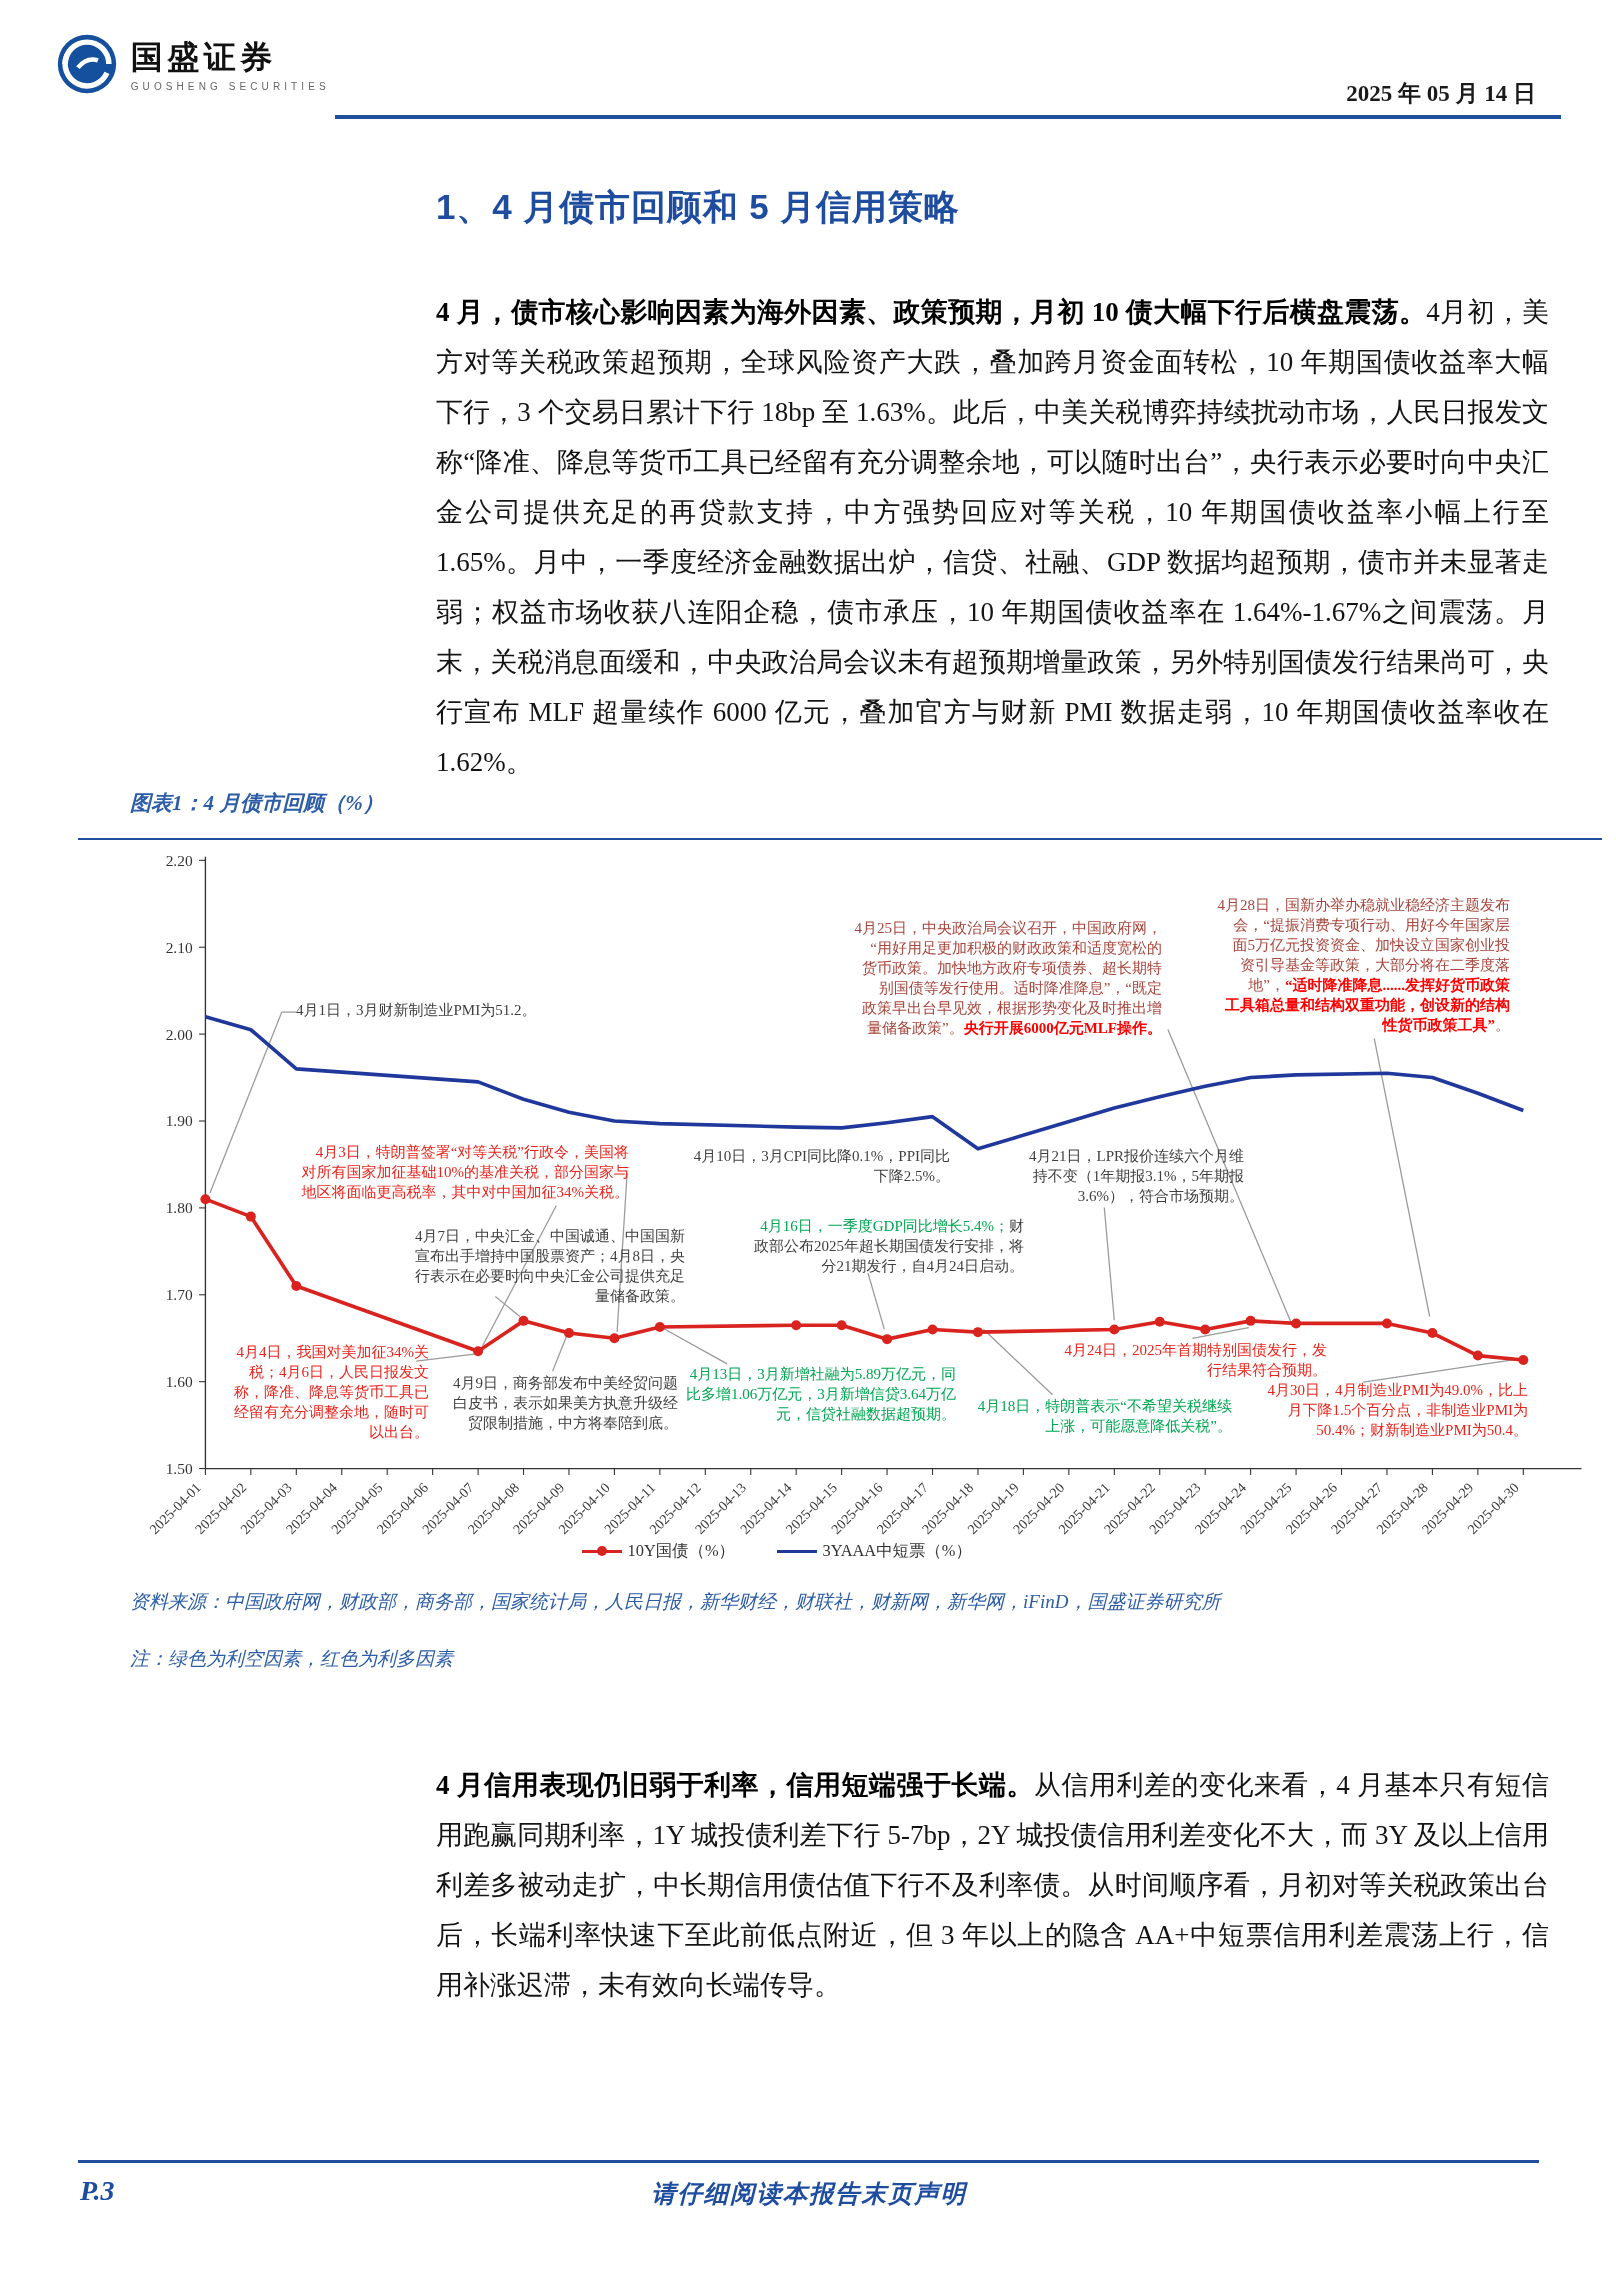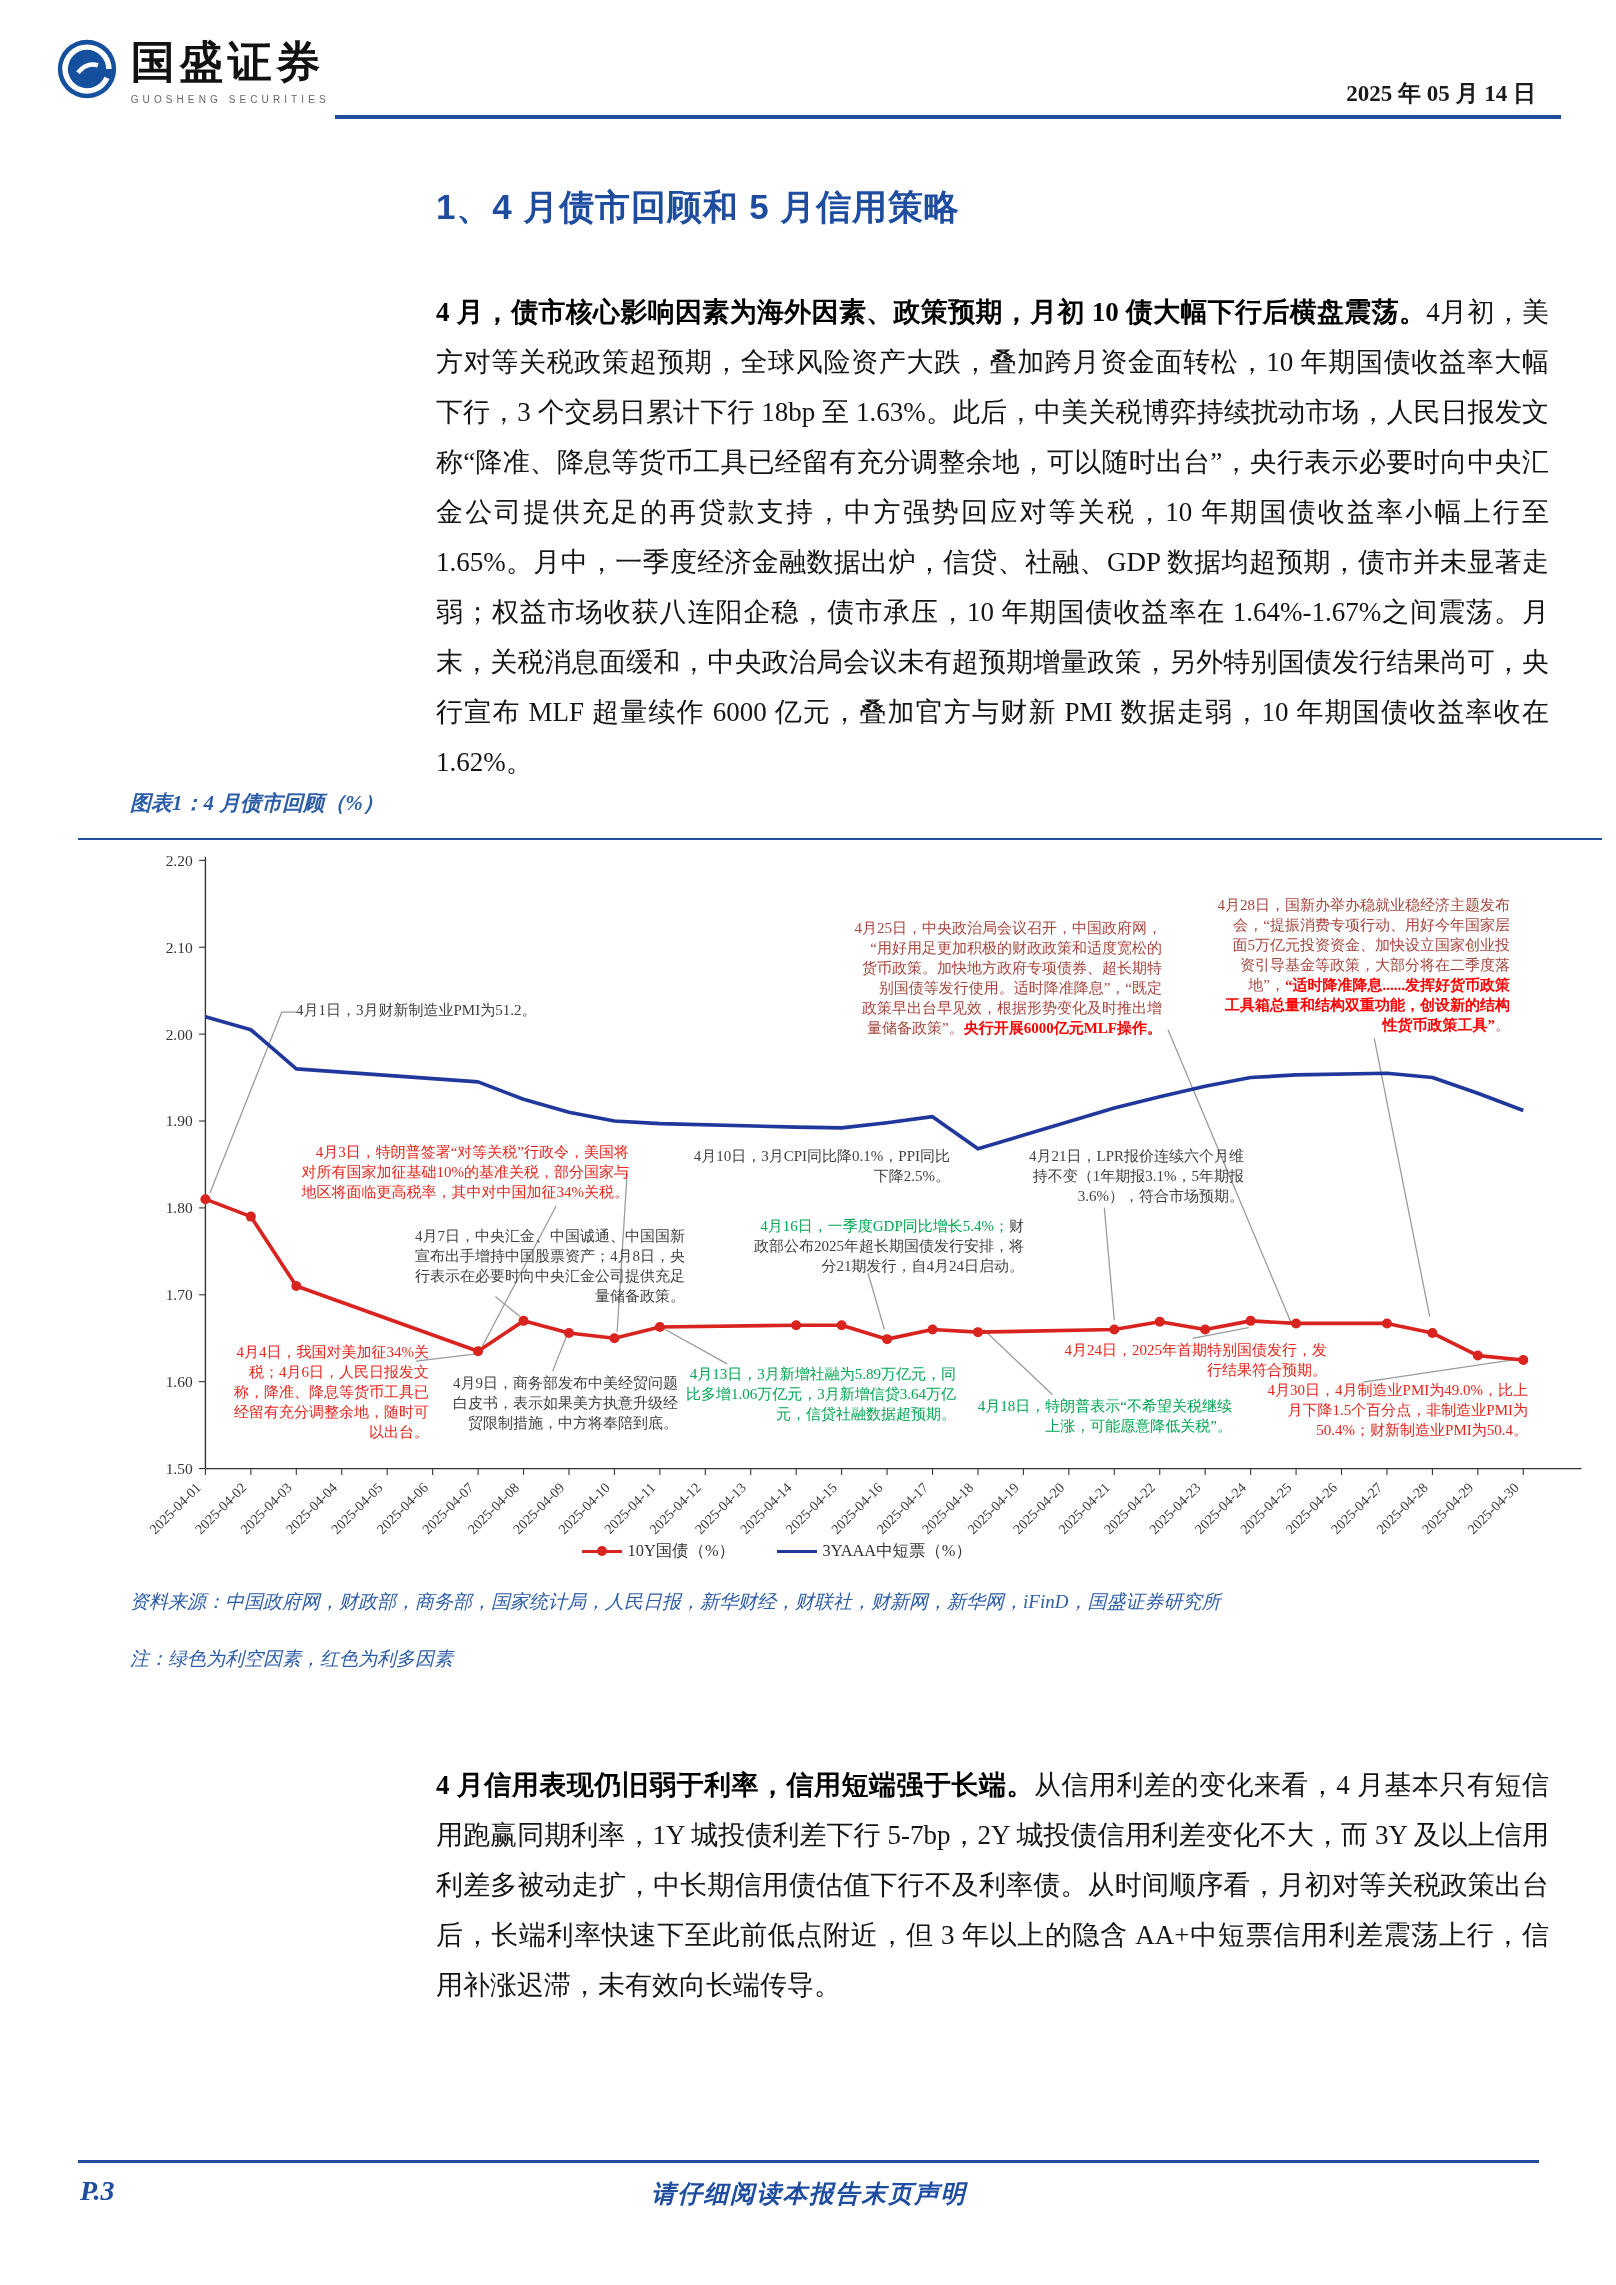--- a/index.html
+++ b/index.html
@@ -1,20 +1,20 @@
 <!DOCTYPE html>
 <html style="font-size:14.5px"><head>
 <meta charset="utf-8">
 <style>
   html,body{margin:0;padding:0;background:#e8e8e8;}
   .page{position:relative;width:1616px;height:2286px;background:#ffffff;margin:0 auto;
         font-family:"Liberation Serif",serif;overflow:hidden;}
   .abs{position:absolute;}
   
-  .brand-cn{font-family:"Liberation Sans",sans-serif;font-weight:bold;font-size:44px;color:#111;letter-spacing:4.5px;}
+  .brand-cn{font-family:"Liberation Sans",sans-serif;font-weight:bold;font-size:32px;color:#111;letter-spacing:4.5px;}
   .brand-en{font-family:"Liberation Sans",sans-serif;font-size:10px;color:#666;letter-spacing:4.1px;margin-top:1.8px;}
   .hdr-date{font-size:23px;color:#1a1a1a;font-weight:bold;}
   .hdr-rule{background:#1F4E9C;height:3.6px;}
   
   .sec-title{font-family:"Liberation Sans",sans-serif;font-weight:bold;font-size:35px;color:#1E4DA0;letter-spacing:0.9px;}
   .body-para{font-size:27px;line-height:50px;color:#141414;text-align:justify;}
   .body-para b{color:#000;}
   
   .fig-label{font-style:italic;font-weight:bold;font-size:21px;color:#2C5DA6;}
   .fig-rule{background:#1F4E9C;height:1.8px;}

